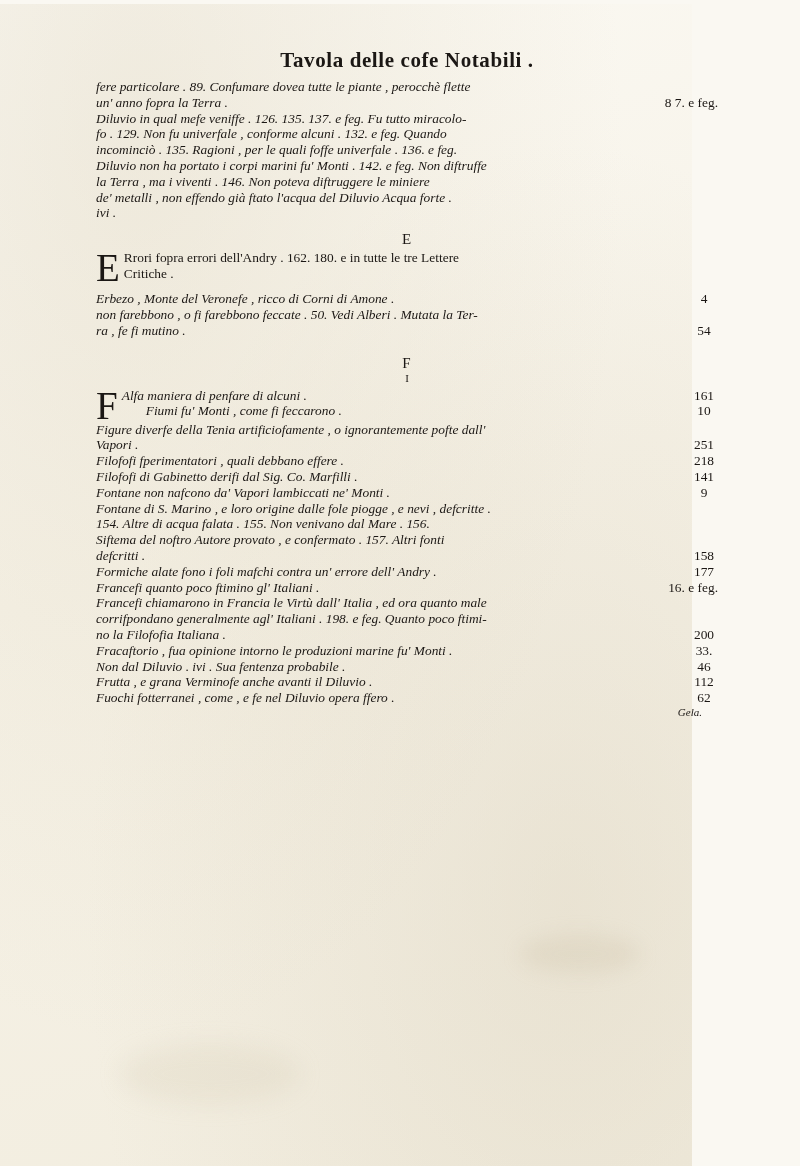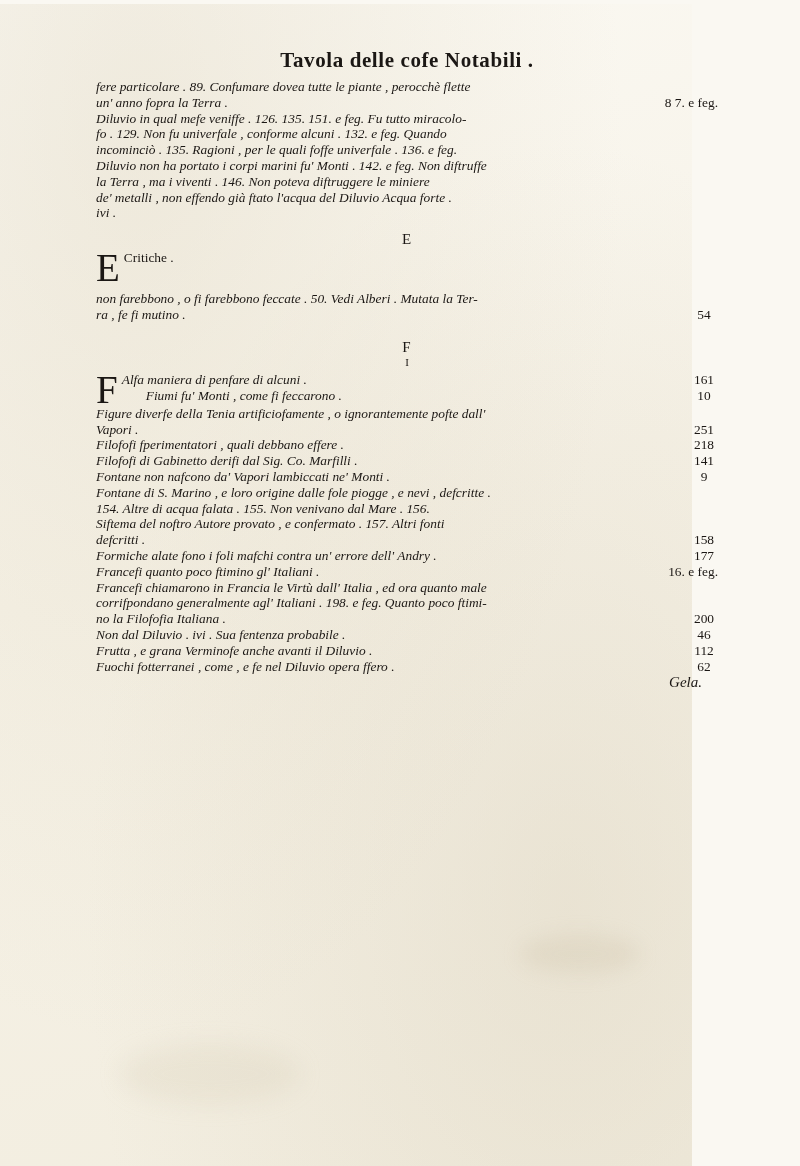--- a/index.html
+++ b/index.html
@@ -87,21 +87,21 @@
     margin: 16px 0 0 0;
   }
   .f-sub {
     text-align: center;
     font-size: 11px;
     margin: 0 0 4px 0;
   }
   .gela {
     text-align: right;
     font-style: italic;
-    font-size: 15px;
+    font-size: 11px;
     padding-right: 16px;
   }
   .spacer-sm { height: 7px; }
   .smudge {
     position: absolute;
     border-radius: 50%;
     pointer-events: none;
   }
 </style>
 </head>
@@ -118,21 +118,21 @@
     <div>
       <div class="rowline">
         <div class="txt ital">fere particolare . 89. Confumare dovea tutte le piante , perocchè flette</div>
         <div class="pg"></div>
       </div>
       <div class="rowline">
         <div class="txt ital">un' anno fopra la Terra .</div>
         <div class="pg ital">8 7. e feg.</div>
       </div>
       <div class="rowline">
-        <div class="txt ital">Diluvio in qual mefe veniffe . 126. 135. 151. e feg. Fu tutto miracolo-</div>
+        <div class="txt ital">Diluvio in qual mefe veniffe . 126. 135. 137. e feg. Fu tutto miracolo-</div>
         <div class="pg"></div>
       </div>
       <div class="rowline">
         <div class="txt ital">fo . 129. Non fu univerfale , conforme alcuni . 132. e feg. Quando</div>
         <div class="pg"></div>
       </div>
       <div class="rowline">
         <div class="txt ital">incominciò . 135. Ragioni , per le quali foffe univerfale . 136. e feg.</div>
         <div class="pg"></div>
       </div>
@@ -151,26 +151,31 @@
       <div class="rowline">
         <div class="txt ital">ivi .</div>
         <div class="pg"></div>
       </div>
     </div>
 
     <div class="section-letter">E</div>
 
     <div class="dropcap-block">
       <span class="dropcap">E</span>
+      <div class="para ital">Rrori fopra errori dell'Andry . 162. 180. e in tutte le tre Lettere</div>
       <div class="para ital" style="padding-left:24px;">Critiche .</div>
     </div>
 
     <div class="spacer-sm"></div>
 
     <div>
+      <div class="rowline">
+        <div class="txt ital">Erbezo , Monte del Veronefe , ricco di Corni di Amone .</div>
+        <div class="pg">4</div>
+      </div>
       <div class="rowline">
         <div class="txt ital">non farebbono , o fi farebbono feccate . 50. Vedi Alberi . Mutata la Ter-</div>
         <div class="pg"></div>
       </div>
       <div class="rowline">
         <div class="txt ital">ra , fe fi mutino .</div>
         <div class="pg">54</div>
       </div>
     </div>
 
@@ -240,20 +245,24 @@
       </div>
       <div class="rowline">
         <div class="txt ital">corrifpondano generalmente agl' Italiani . 198. e feg. Quanto poco ftimi-</div>
         <div class="pg"></div>
       </div>
       <div class="rowline">
         <div class="txt ital">no la Filofofia Italiana .</div>
         <div class="pg">200</div>
       </div>
       <div class="rowline">
+        <div class="txt ital">Fracaftorio , fua opinione intorno le produzioni marine fu' Monti .</div>
+        <div class="pg">33.</div>
+      </div>
+      <div class="rowline">
         <div class="txt ital">Non dal Diluvio . ivi . Sua fentenza probabile .</div>
         <div class="pg">46</div>
       </div>
       <div class="rowline">
         <div class="txt ital">Frutta , e grana Verminofe anche avanti il Diluvio .</div>
         <div class="pg">112</div>
       </div>
       <div class="rowline">
         <div class="txt ital">Fuochi fotterranei , come , e fe nel Diluvio opera ffero .</div>
         <div class="pg">62</div>

